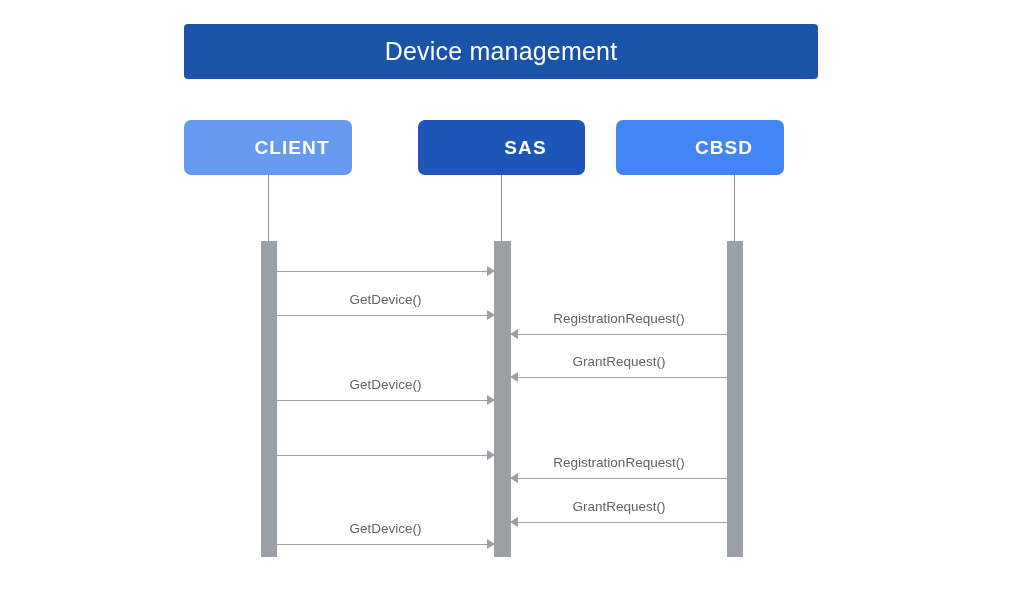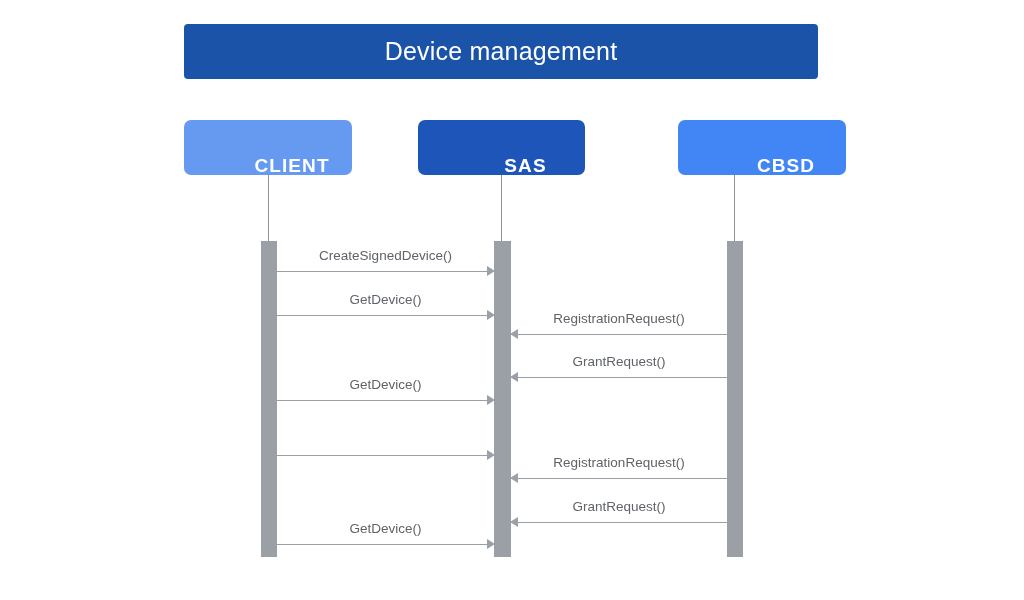--- a/index.html
+++ b/index.html
@@ -41,21 +41,21 @@
     line-height: 1;
   }
 
   
   .participant-box {
     position: absolute;
     top: 120px;
     height: 55px;
     border-radius: 7px;
     display: flex;
-    align-items: flex-end;
+    align-items: center;
     justify-content: center;
     box-sizing: border-box;
     padding-left: 48px;
   }
   .participant-box .participant-label {
     color: #ffffff;
     font-size: 19px;
     font-weight: 700;
     letter-spacing: 1.1px;
     line-height: 1;
@@ -124,34 +124,33 @@
     <span class="title-text">Device management</span>
   </div>
 
   <div id="participants-layer">
       <div class="participant-box" style="left: 184px; width: 168px; background: rgb(102, 153, 240);">
         <span class="participant-label">CLIENT</span>
       </div>
       <div class="participant-box" style="left: 418px; width: 167px; background: rgb(29, 86, 184);">
         <span class="participant-label">SAS</span>
       </div>
-      <div class="participant-box" style="left: 678px; width: 168px; background: rgb(66, 133, 244);">
+      <div class="participant-box" style="left: 616px; width: 168px; background: rgb(66, 133, 244);">
         <span class="participant-label">CBSD</span>
       </div>
       <div class="lifeline" style="left: 268px; top: 175px; height: 66px;"></div>
       <div class="activation-bar" style="left: 261px; width: 16px; top: 241px; height: 316px; background: rgb(154, 160, 166);"></div>
       <div class="lifeline" style="left: 501px; top: 175px; height: 66px;"></div>
       <div class="activation-bar" style="left: 494px; width: 17px; top: 241px; height: 316px; background: rgb(154, 160, 166);"></div>
       <div class="lifeline" style="left: 734px; top: 175px; height: 66px;"></div>
       <div class="activation-bar" style="left: 727px; width: 16px; top: 241px; height: 316px; background: rgb(154, 160, 166);"></div>
     </div>
 
   <div id="messages-layer">
       <div class="message dir-right" style="left: 277px; width: 217px; top: 247px;">
-        <div class="msg-label" style="color: rgb(95, 99, 104);">CreateSignedDevice()</div>
         <div class="msg-line" style="background: rgb(154, 160, 166);"></div>
         <div class="msg-head"></div>
       </div>
       <div class="message dir-right" style="left: 277px; width: 217px; top: 291px;">
         <div class="msg-label" style="color: rgb(95, 99, 104);">GetDevice()</div>
         <div class="msg-line" style="background: rgb(154, 160, 166);"></div>
         <div class="msg-head"></div>
       </div>
       <div class="message dir-left" style="left: 511px; width: 216px; top: 310px;">
         <div class="msg-label" style="color: rgb(95, 99, 104);">RegistrationRequest()</div>

